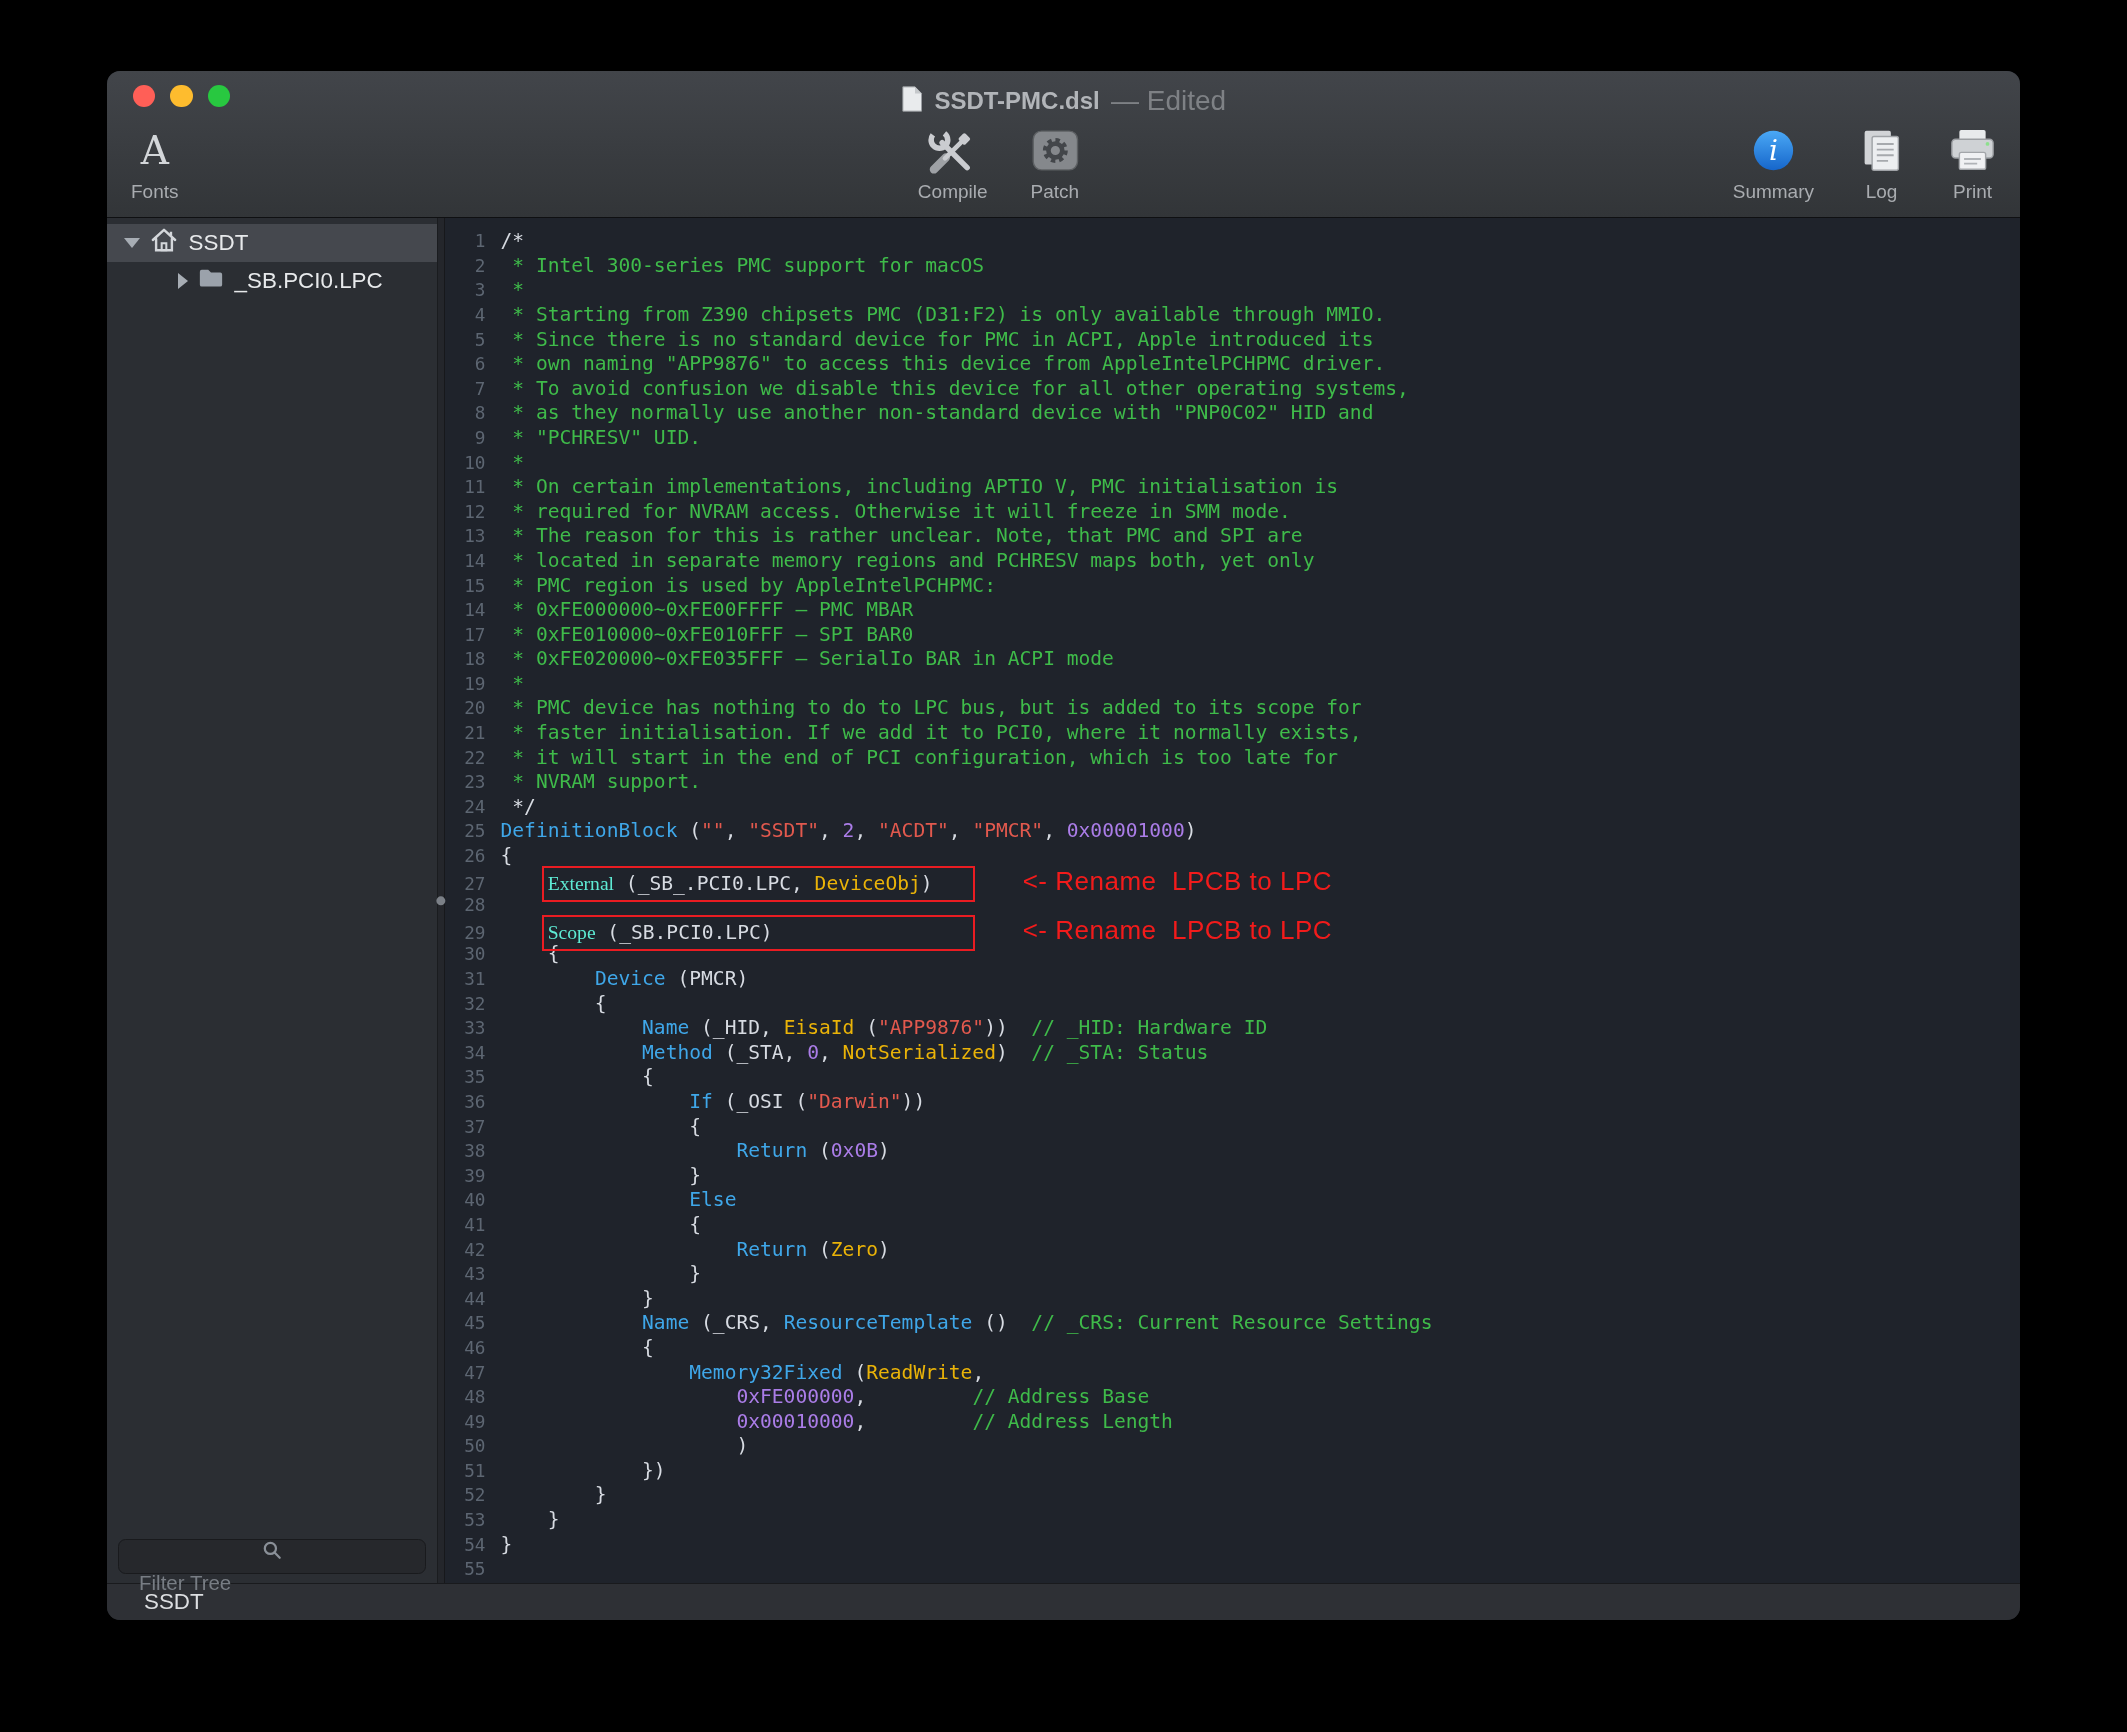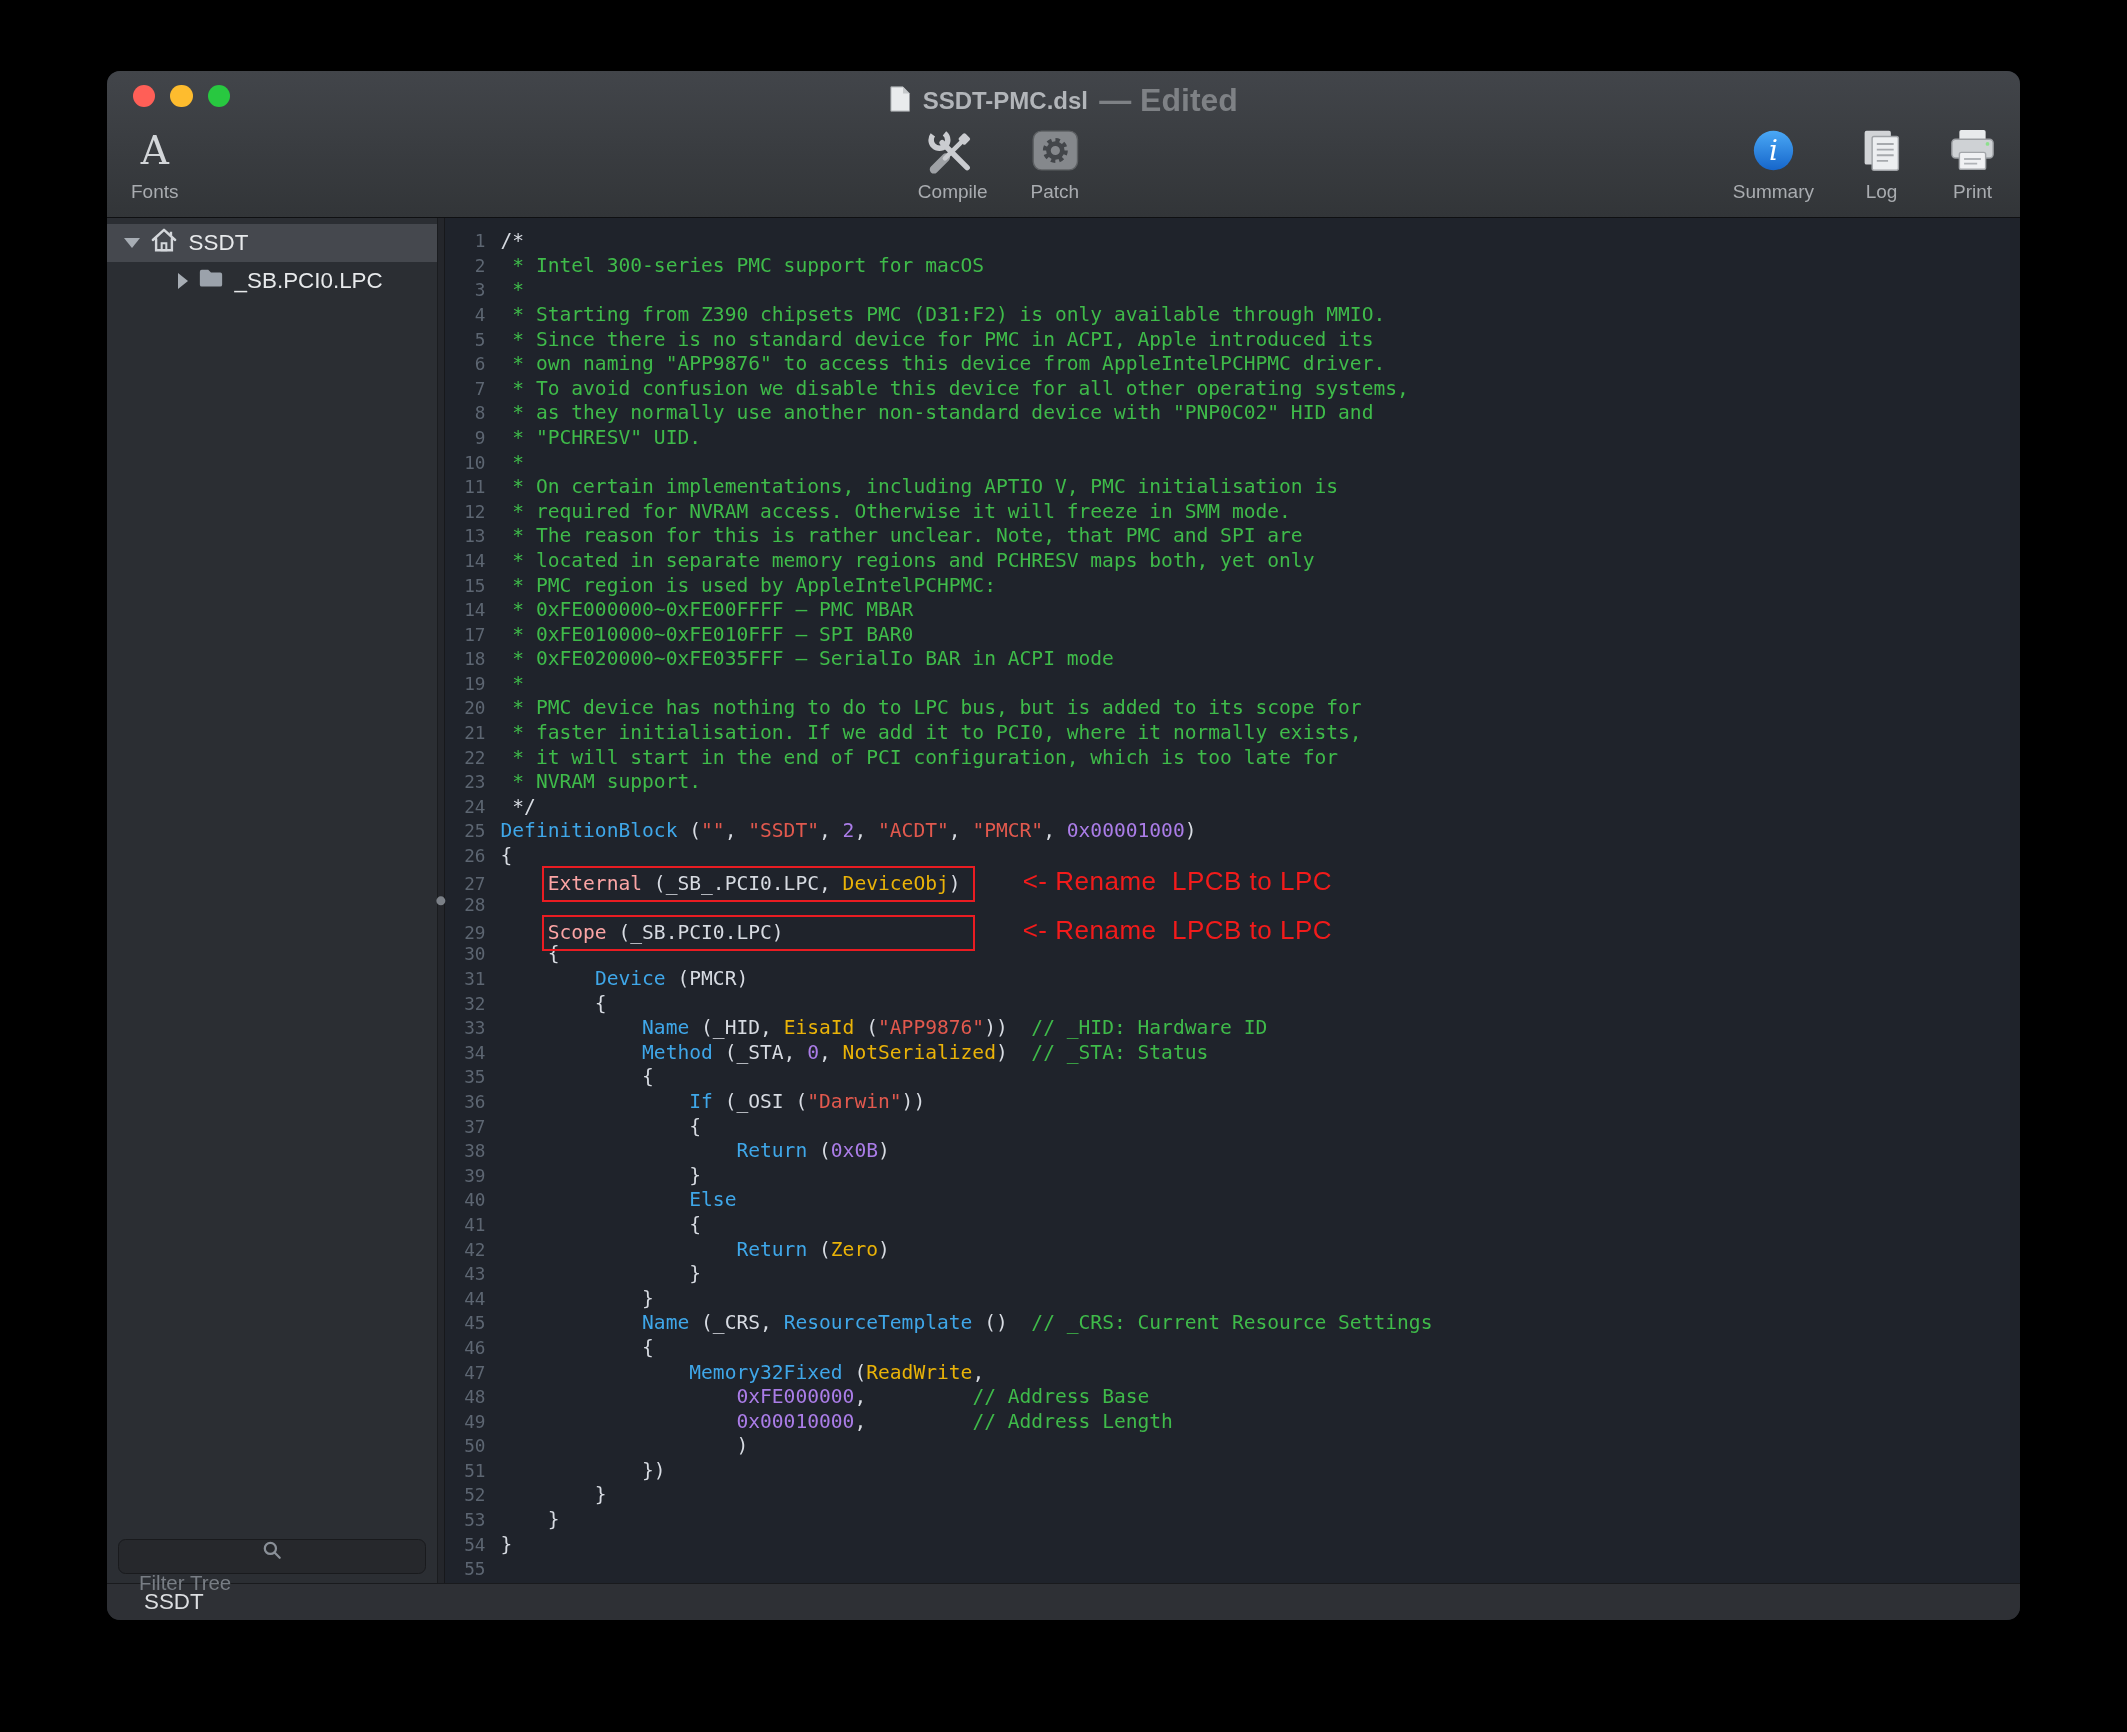--- a/index.html
+++ b/index.html
@@ -19,21 +19,21 @@
     height:147px; flex:0 0 147px;
     background:linear-gradient(#42454a,#323538);
     border-bottom:0.9px solid #0f1012; position:relative;
   }
   .titlebar { height:50px; position:relative; display:flex; align-items:center; }
   .traffic { position:absolute; left:26px; top:0; height:50px; display:flex; align-items:center; gap:15px; }
   .tl { width:22.4px; height:22.4px; border-radius:50%; display:inline-block; }
   .tl.red{ background:#ff5f57; } .tl.yellow{ background:#febc2e; } .tl.green{ background:#28c840; }
   .titlewrap { margin:7px auto; display:flex; align-items:center; gap:11.2px; padding-top:9.3px; }
   .title { font-size:24px; font-weight:600; color:#b2b5b9; }
-  .title-suffix { font-size:32px; font-weight:700; color:#7e8185; }
+  .title-suffix { font-size:28px; font-weight:400; color:#7e8185; }
   .toolbar { height:97px; display:flex; align-items:flex-start; padding:1.9px 24px 0 24px; position:relative; }
   .tbitem { display:flex; flex-direction:column; align-items:center; gap:1.9px; cursor:default; }
   .tbicon { height:56px; display:flex; align-items:center; justify-content:center; }
   .tblabel { font-size:19px; color:#a9acb0; }
   .tb-center { position:absolute; left:50%; top:1.9px; transform:translateX(calc(-50% - 65px)); display:flex; gap:43px; }
   .tb-right { margin-left:auto; display:flex; gap:45px; }
   .fonts-glyph { font-family:"DejaVu Serif",serif; font-size:39px; color:#d3d6d9; line-height:1; }
   
   .content { flex:1; display:flex; min-height:0; }
   .sidebar { width:330px; flex:0 0 330px; background:#2b2e33; position:relative; }
@@ -60,21 +60,21 @@
   .editor {
     flex:1; background:#1f232b; overflow:hidden; padding-top:11.2px;
     font-family:"DejaVu Sans Mono",monospace; font-size:19.6px; line-height:24.6px;
   }
   .line { white-space:pre; height:24.6px; }
   .lnum { display:inline-block; width:41px; text-align:right; color:#5d6672; font-size:17.7px; }
   .codetext { padding-left:15px; }
   .tk-t { color:#d7dbe2; }
   .tk-c { color:#3fbb4a; }
   .tk-k { color:#3fa7e9; }
-  .tk-o { color:#fca5a5; }
+  .tk-o { color:#5eead4;font-family:Liberation Serif, serif; }
   .tk-s { color:#e2594e; }
   .tk-n { color:#ab7de8; }
   .tk-p { color:#eab308; }
   .redbox {
     display:inline-block; min-width:421px; position:relative; z-index:2;
     outline:2.8px solid #ea1c22; outline-offset:4.7px;
   }
   .annotation {
     font-family:"Liberation Sans",sans-serif; font-size:26px; font-weight:500;
     color:#f21b1b; margin-left:54px; letter-spacing:0.5px;

